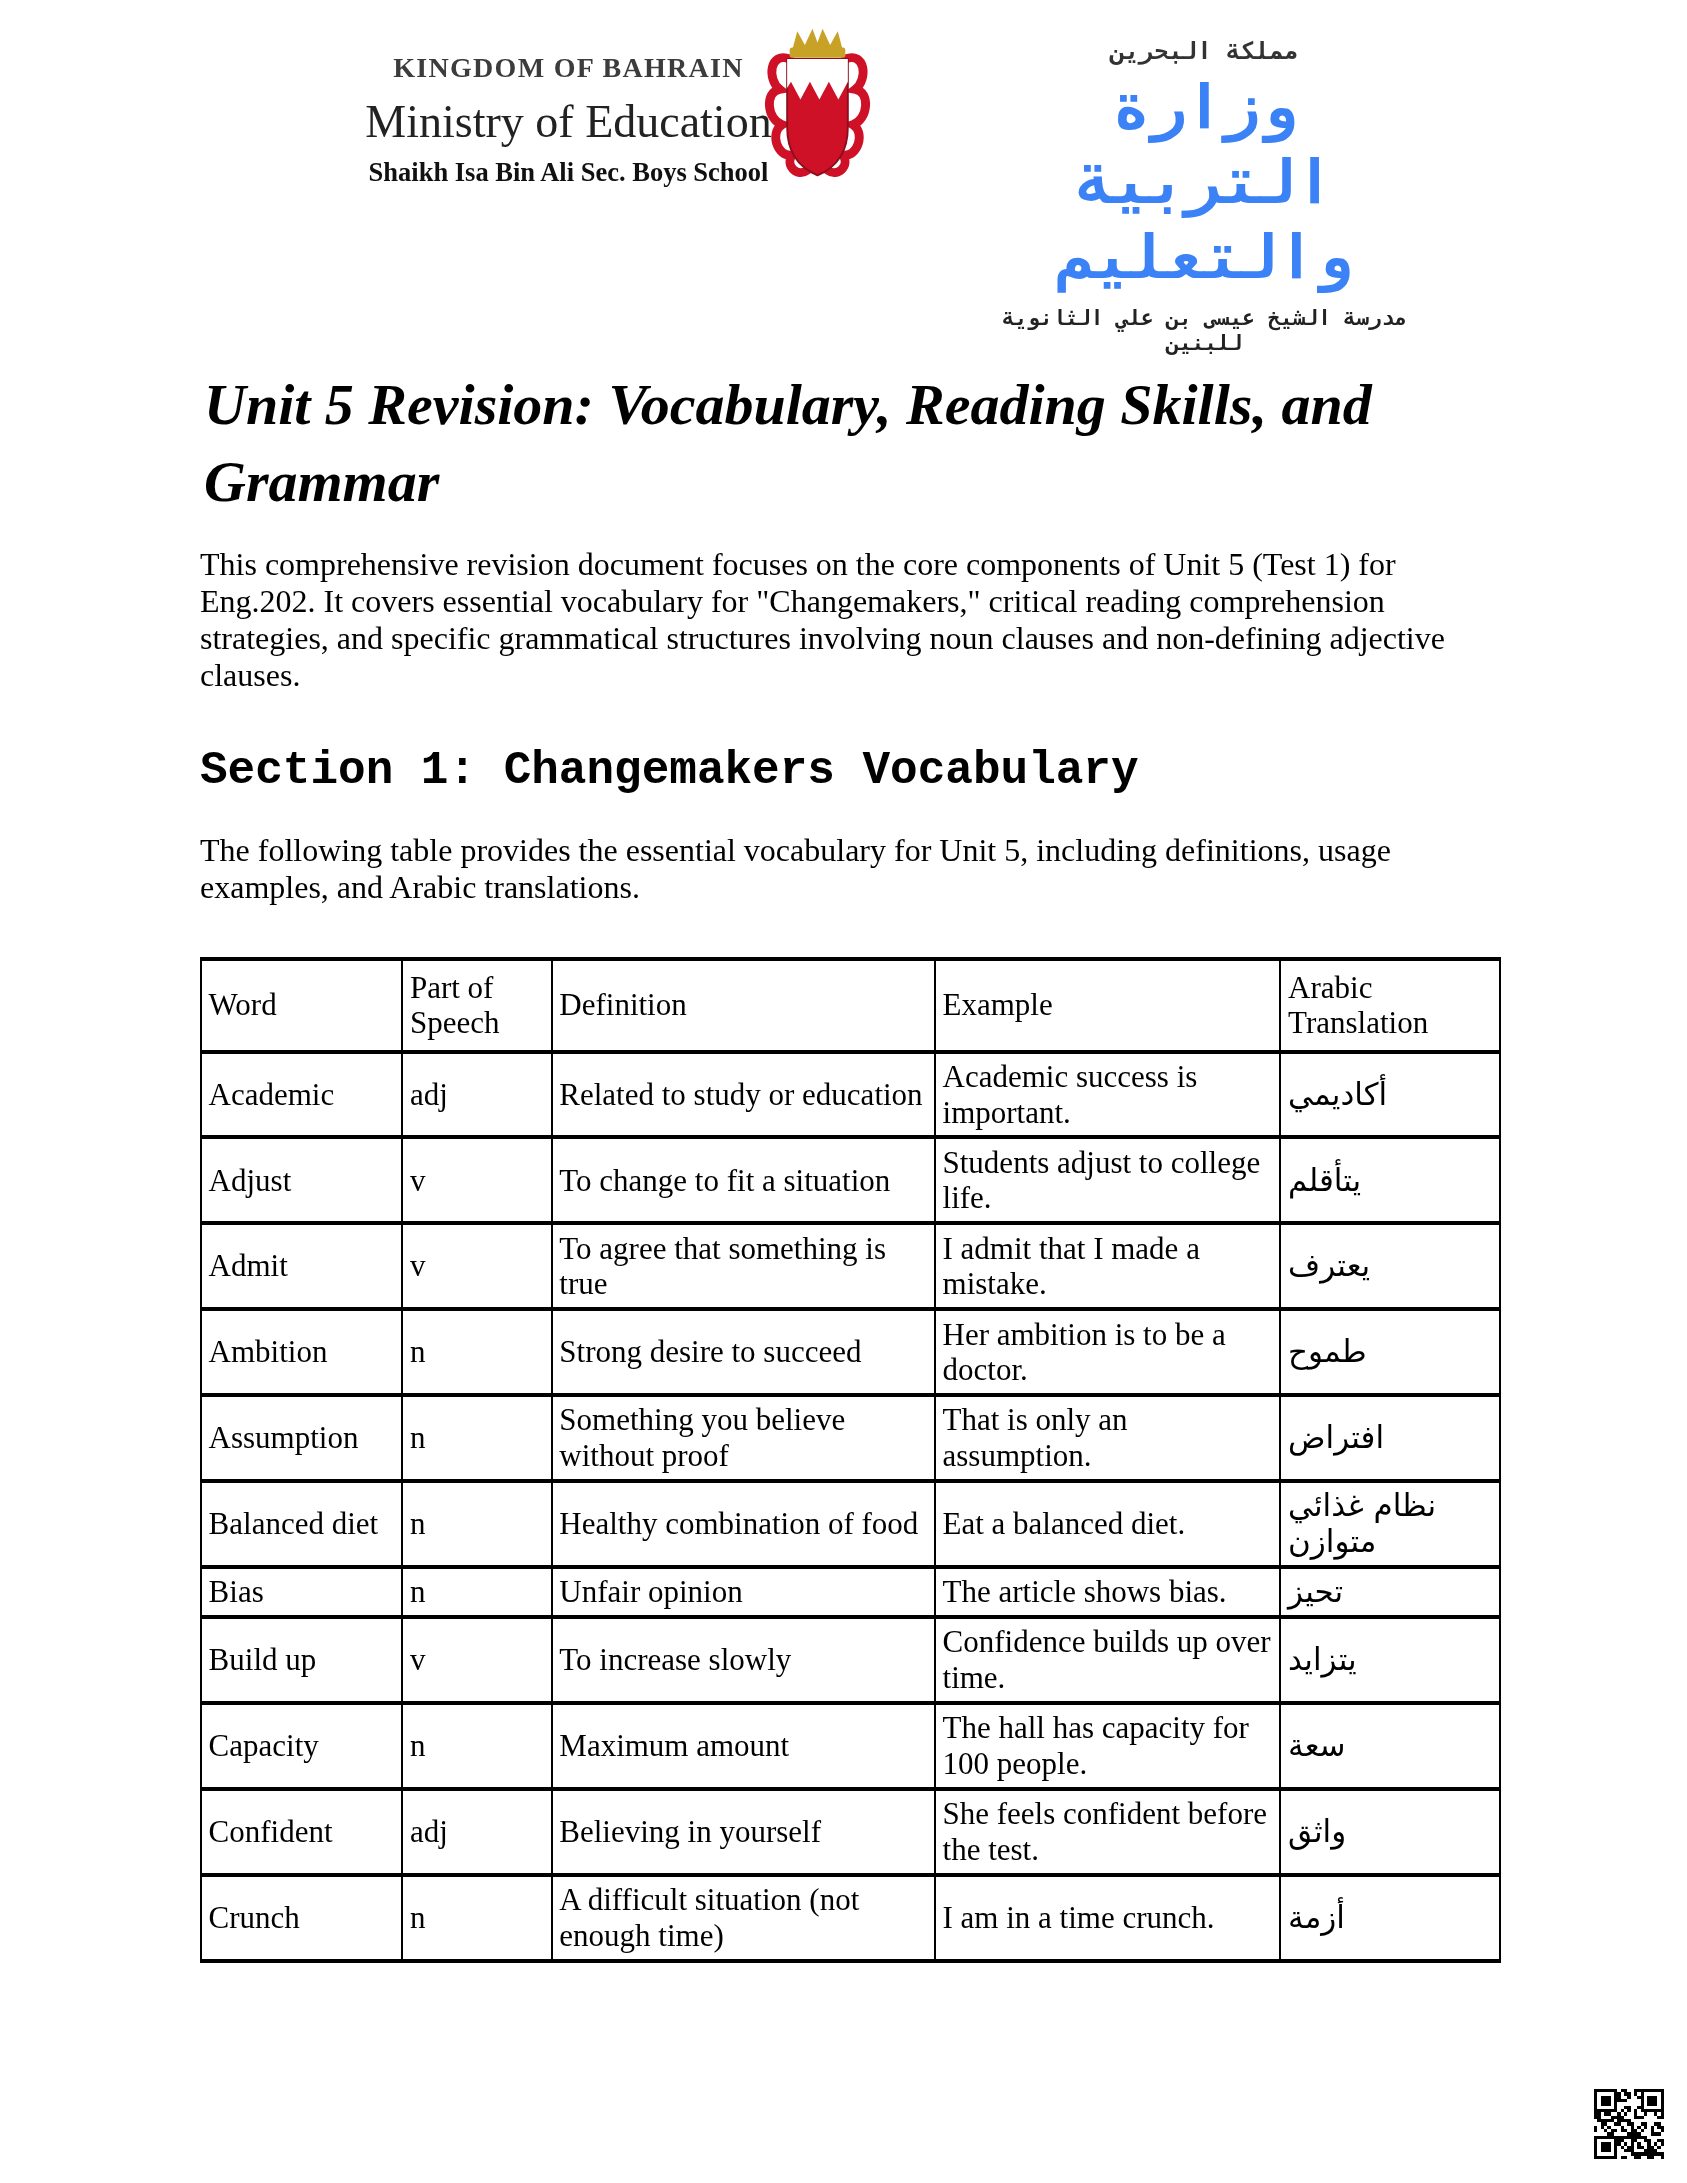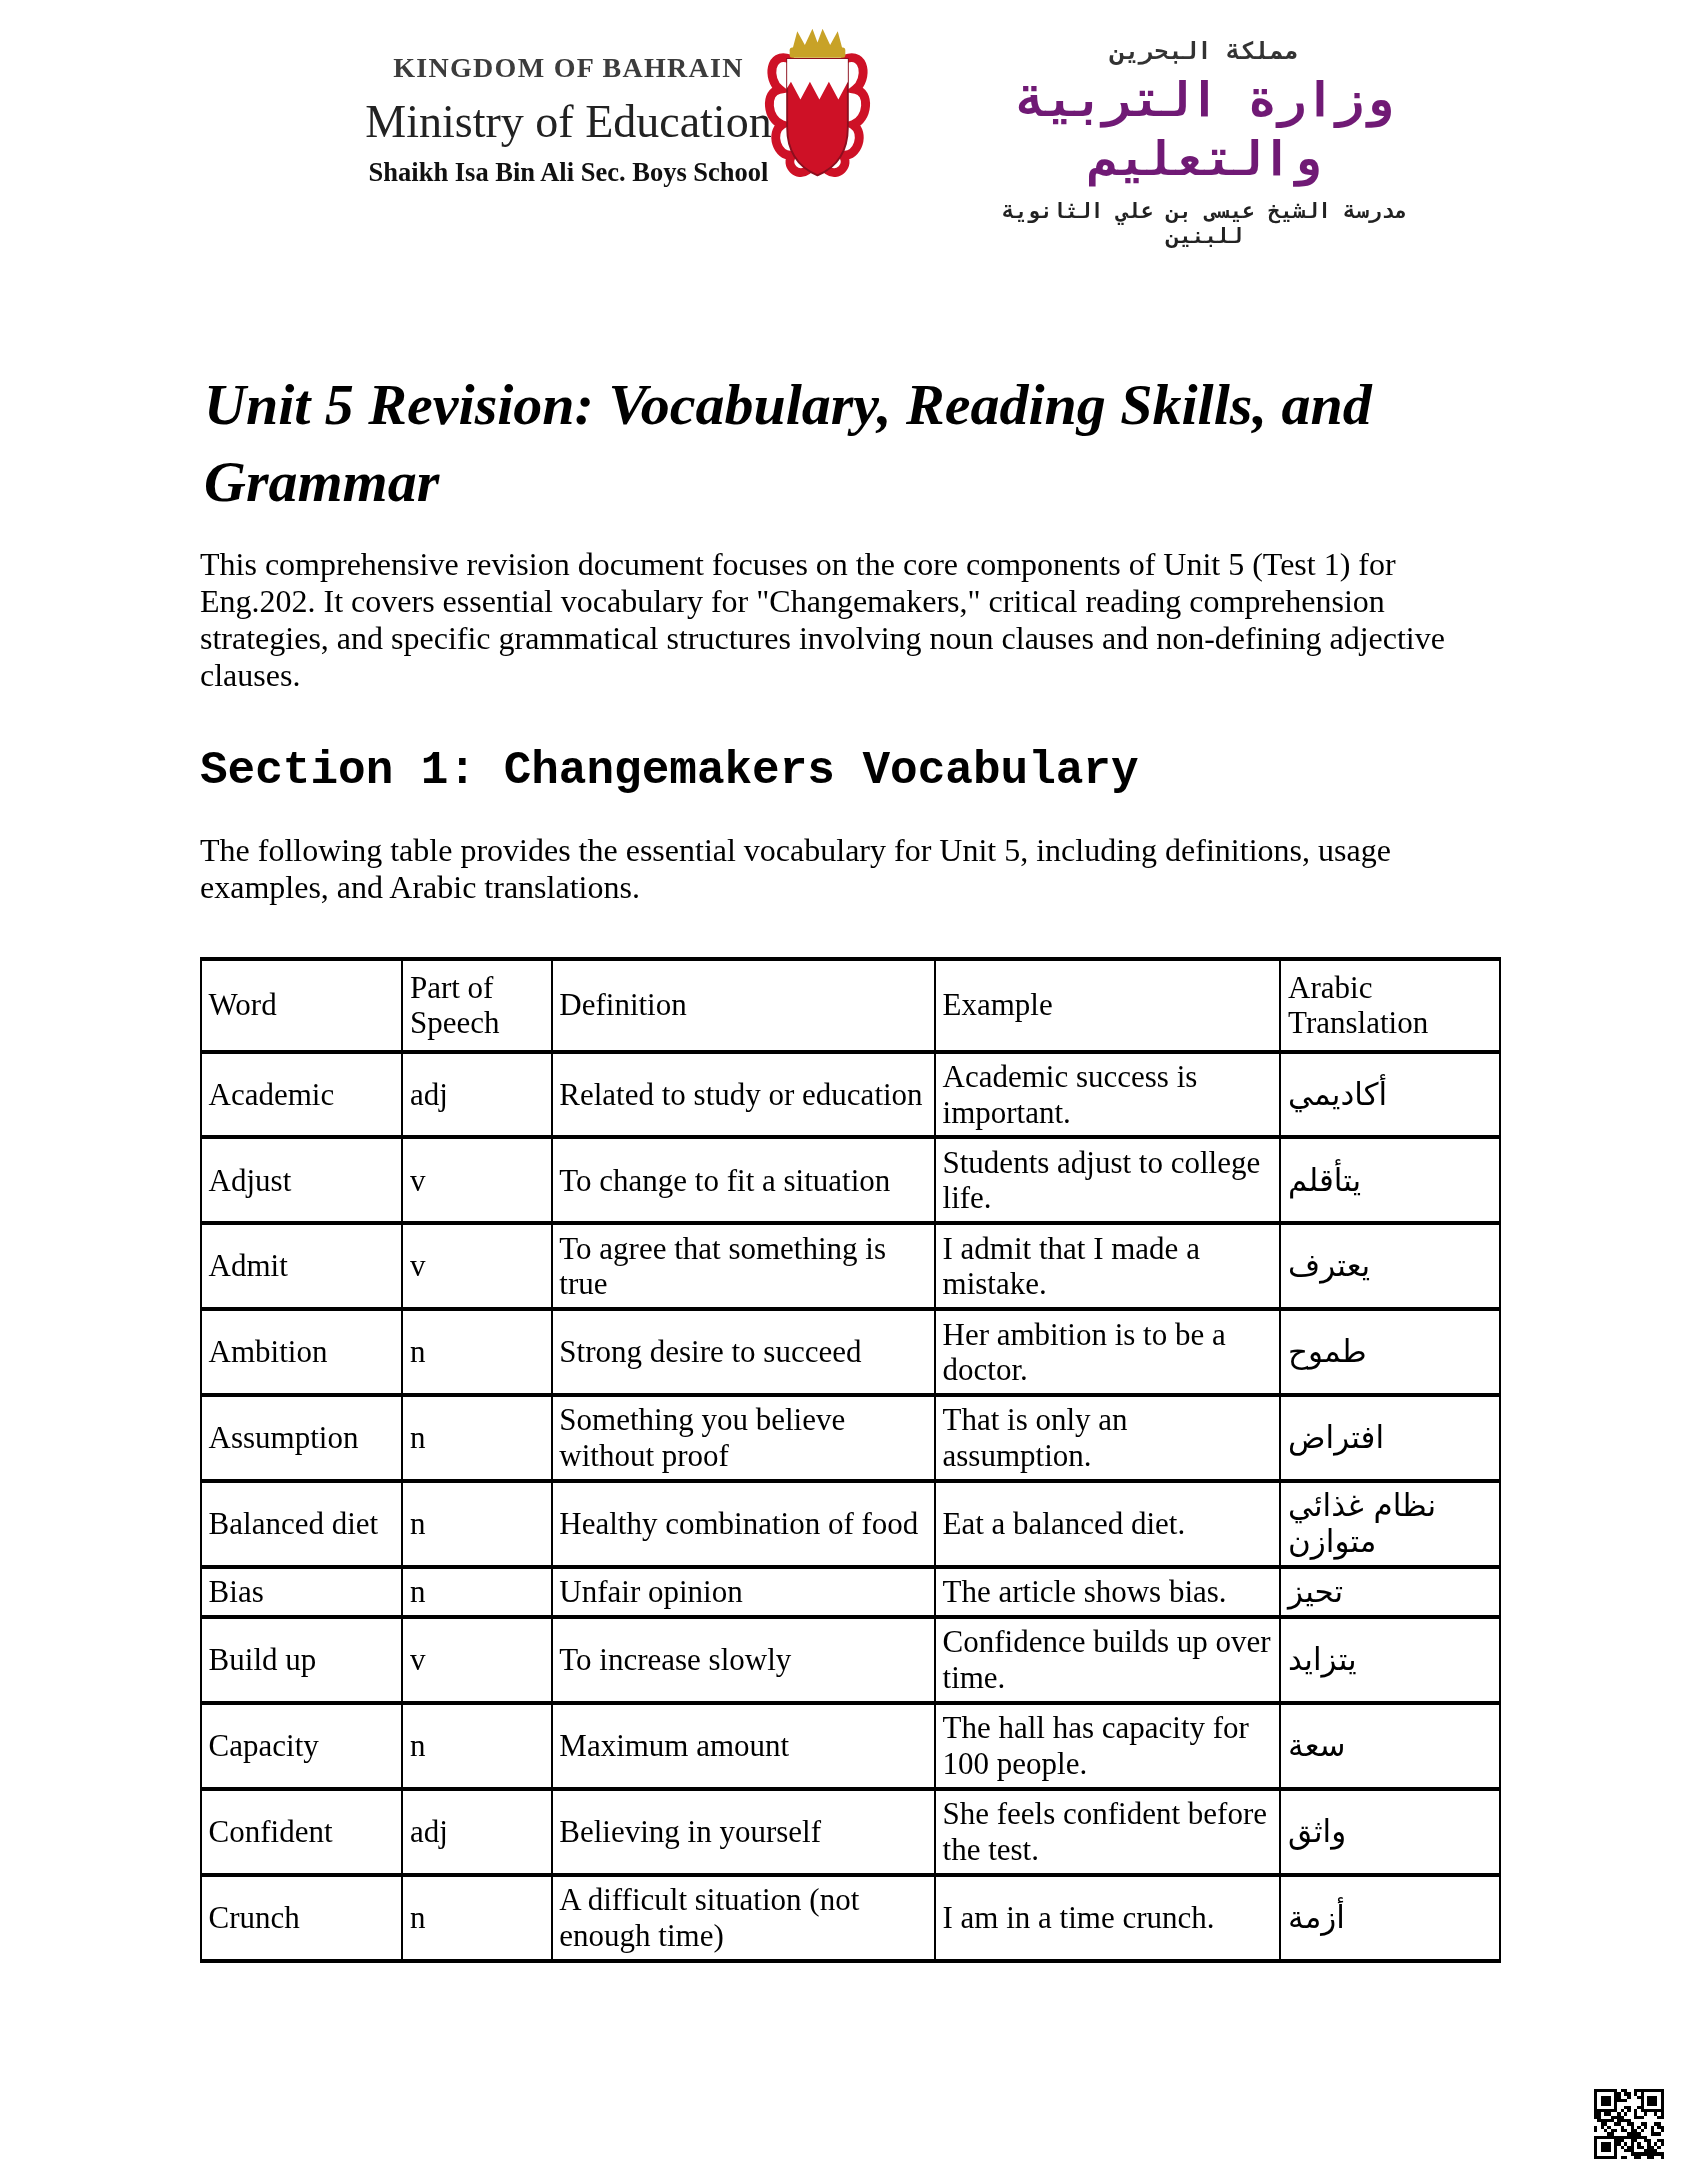--- a/index.html
+++ b/index.html
@@ -14,21 +14,21 @@
   .kingdom{font-size:28px;letter-spacing:1.3px;color:#3c3c3c;font-weight:bold;}
   .ministry{font-size:46px;color:#222;margin-top:10.6px;}
   .school{font-size:26.5px;font-weight:bold;color:#111;margin-top:9.3px;}
 
   .emblem{position:absolute;left:753px;top:16px;width:129px;height:177px;}
   .emblem svg{width:100%;height:100%;}
 
   .header-ar{position:absolute;left:973px;top:37px;width:463px;text-align:center;direction:rtl;
              font-family:Liberation Mono, monospace;}
   .ar-kingdom{font-size:24px;font-weight:bold;color:#333;}
-  .ar-ministry{font-size:48px;font-weight:bold;color:#701a75;margin-top:5.3px;}
+  .ar-ministry{font-size:61px;font-weight:bold;color:#3b82f6;margin-top:5.3px;}
   .ar-school{font-size:21px;font-weight:bold;color:#222;margin-top:9.3px;}
 
   
   .doc-title{position:absolute;left:200px;top:363px;width:1323px;
              font-size:58px;font-weight:bold;line-height:1.32;}
   .intro{position:absolute;left:200px;top:546px;width:1290px;
          font-size:32px;line-height:1.16;}
   .sec-heading{position:absolute;left:200px;top:745px;width:1290px;
                font-size:46px;font-weight:bold;font-family:Liberation Mono, monospace;}
   .sec-desc{position:absolute;left:200px;top:832px;width:1290px;

